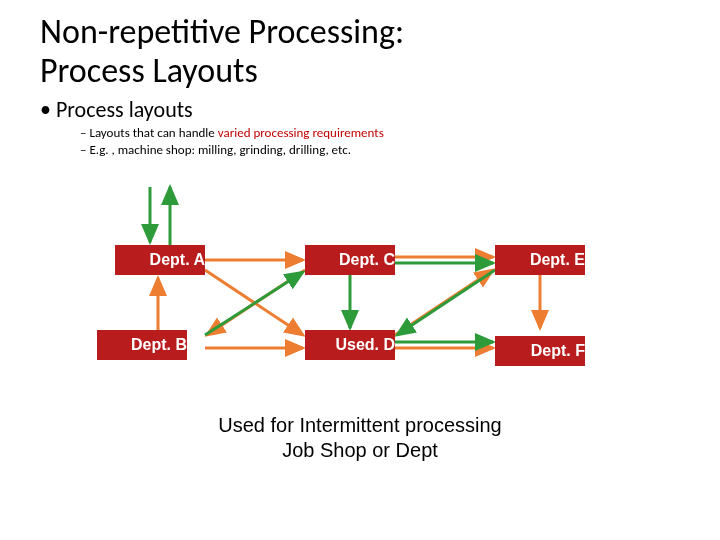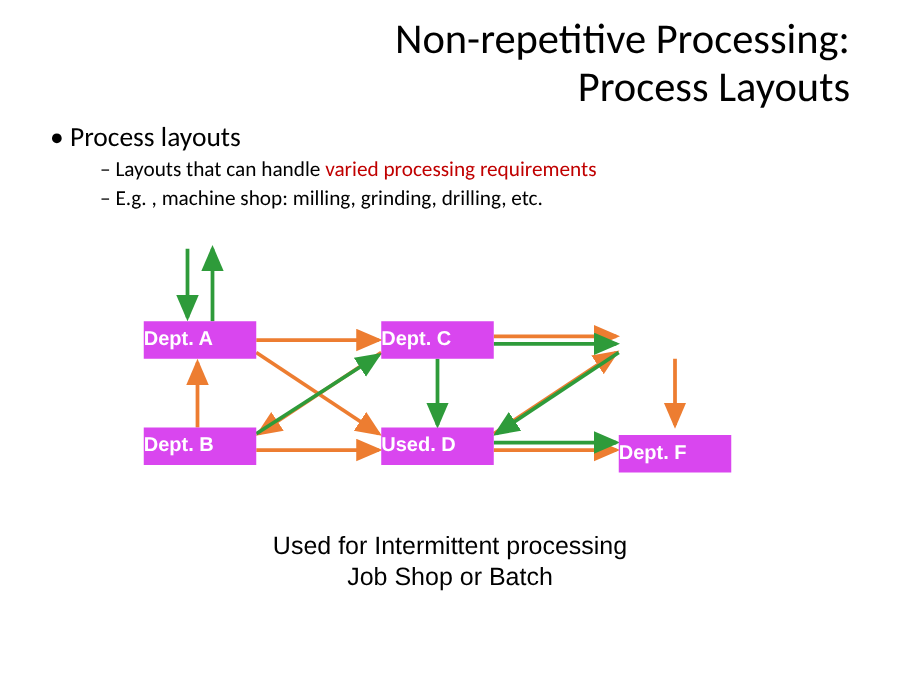--- a/index.html
+++ b/index.html
@@ -5,61 +5,61 @@
   body {
     margin: 0;
     padding: 0;
     width: 720px;
     height: 540px;
     font-family: Calibri, Arial, sans-serif;
     background: #fff;
     position: relative;
   }
   .title {
-    text-align: right;
+    text-align: left;
     font-size: 34px;
     color: #000;
     margin: 12px 40px 4px 40px;
     line-height: 1.15;
   }
   .bullet-l1 {
     font-size: 22px;
     color: #000;
     margin: 6px 0 0 40px;
   }
   .bullet-l1::before {
     content: "•  ";
   }
   .bullet-l2 {
-    font-size: 17px;
+    font-size: 13px;
     color: #000;
     margin: 2px 0 0 80px;
   }
   .bullet-l2::before {
     content: "–  ";
   }
   .varied {
     color: #c00000;
   }
   .diagram {
     position: relative;
     width: 720px;
     height: 230px;
     margin-top: 18px;
   }
   .dept {
     position: absolute;
     width: 90px;
     height: 30px;
-    background: #d946ef;
+    background: #b91c1c;
     color: #fff;
     font-family: Arial, sans-serif;
     font-size: 16px;
     font-weight: bold;
-    text-align: left;
+    text-align: right;
     line-height: 30px;
   }
   .caption {
     text-align: center;
     font-family: Arial, sans-serif;
     font-size: 20px;
     font-weight: normal;
     margin-top: 8px;
     line-height: 1.25;
   }
@@ -126,22 +126,23 @@
     <line x1="350" y1="100" x2="350" y2="153" stroke="#2e9b3a" stroke-width="3" marker-end="url(#arr-green)"></line>
 
     <line x1="395" y1="167" x2="493" y2="167" stroke="#2e9b3a" stroke-width="3" marker-end="url(#arr-green)"></line>
 
     <line x1="395" y1="88" x2="493" y2="88" stroke="#2e9b3a" stroke-width="3" marker-end="url(#arr-green)"></line>
 
     <line x1="495" y1="95" x2="397" y2="160" stroke="#2e9b3a" stroke-width="3" marker-end="url(#arr-green)"></line>
   </svg>
 
   <div class="dept" style="left:115px; top:70px;">Dept. A</div>
-  <div class="dept" style="left:115px; top:155px;">Dept. B</div>
+  <div class="dept" style="left:97px; top:155px;">Dept. B</div>
   <div class="dept" style="left:305px; top:70px;">Dept. C</div>
   <div class="dept" style="left:305px; top:155px;">Used. D</div>
+  <div class="dept" style="left:495px; top:70px;">Dept. E</div>
   <div class="dept" style="left:495px; top:161px;">Dept. F</div>
 </div>
 
 <div class="caption">
   <span>Used for Intermittent processing</span><br>
-  <span>Job Shop or Batch</span>
+  <span>Job Shop or Dept</span>
 </div>
 
 </body></html>

